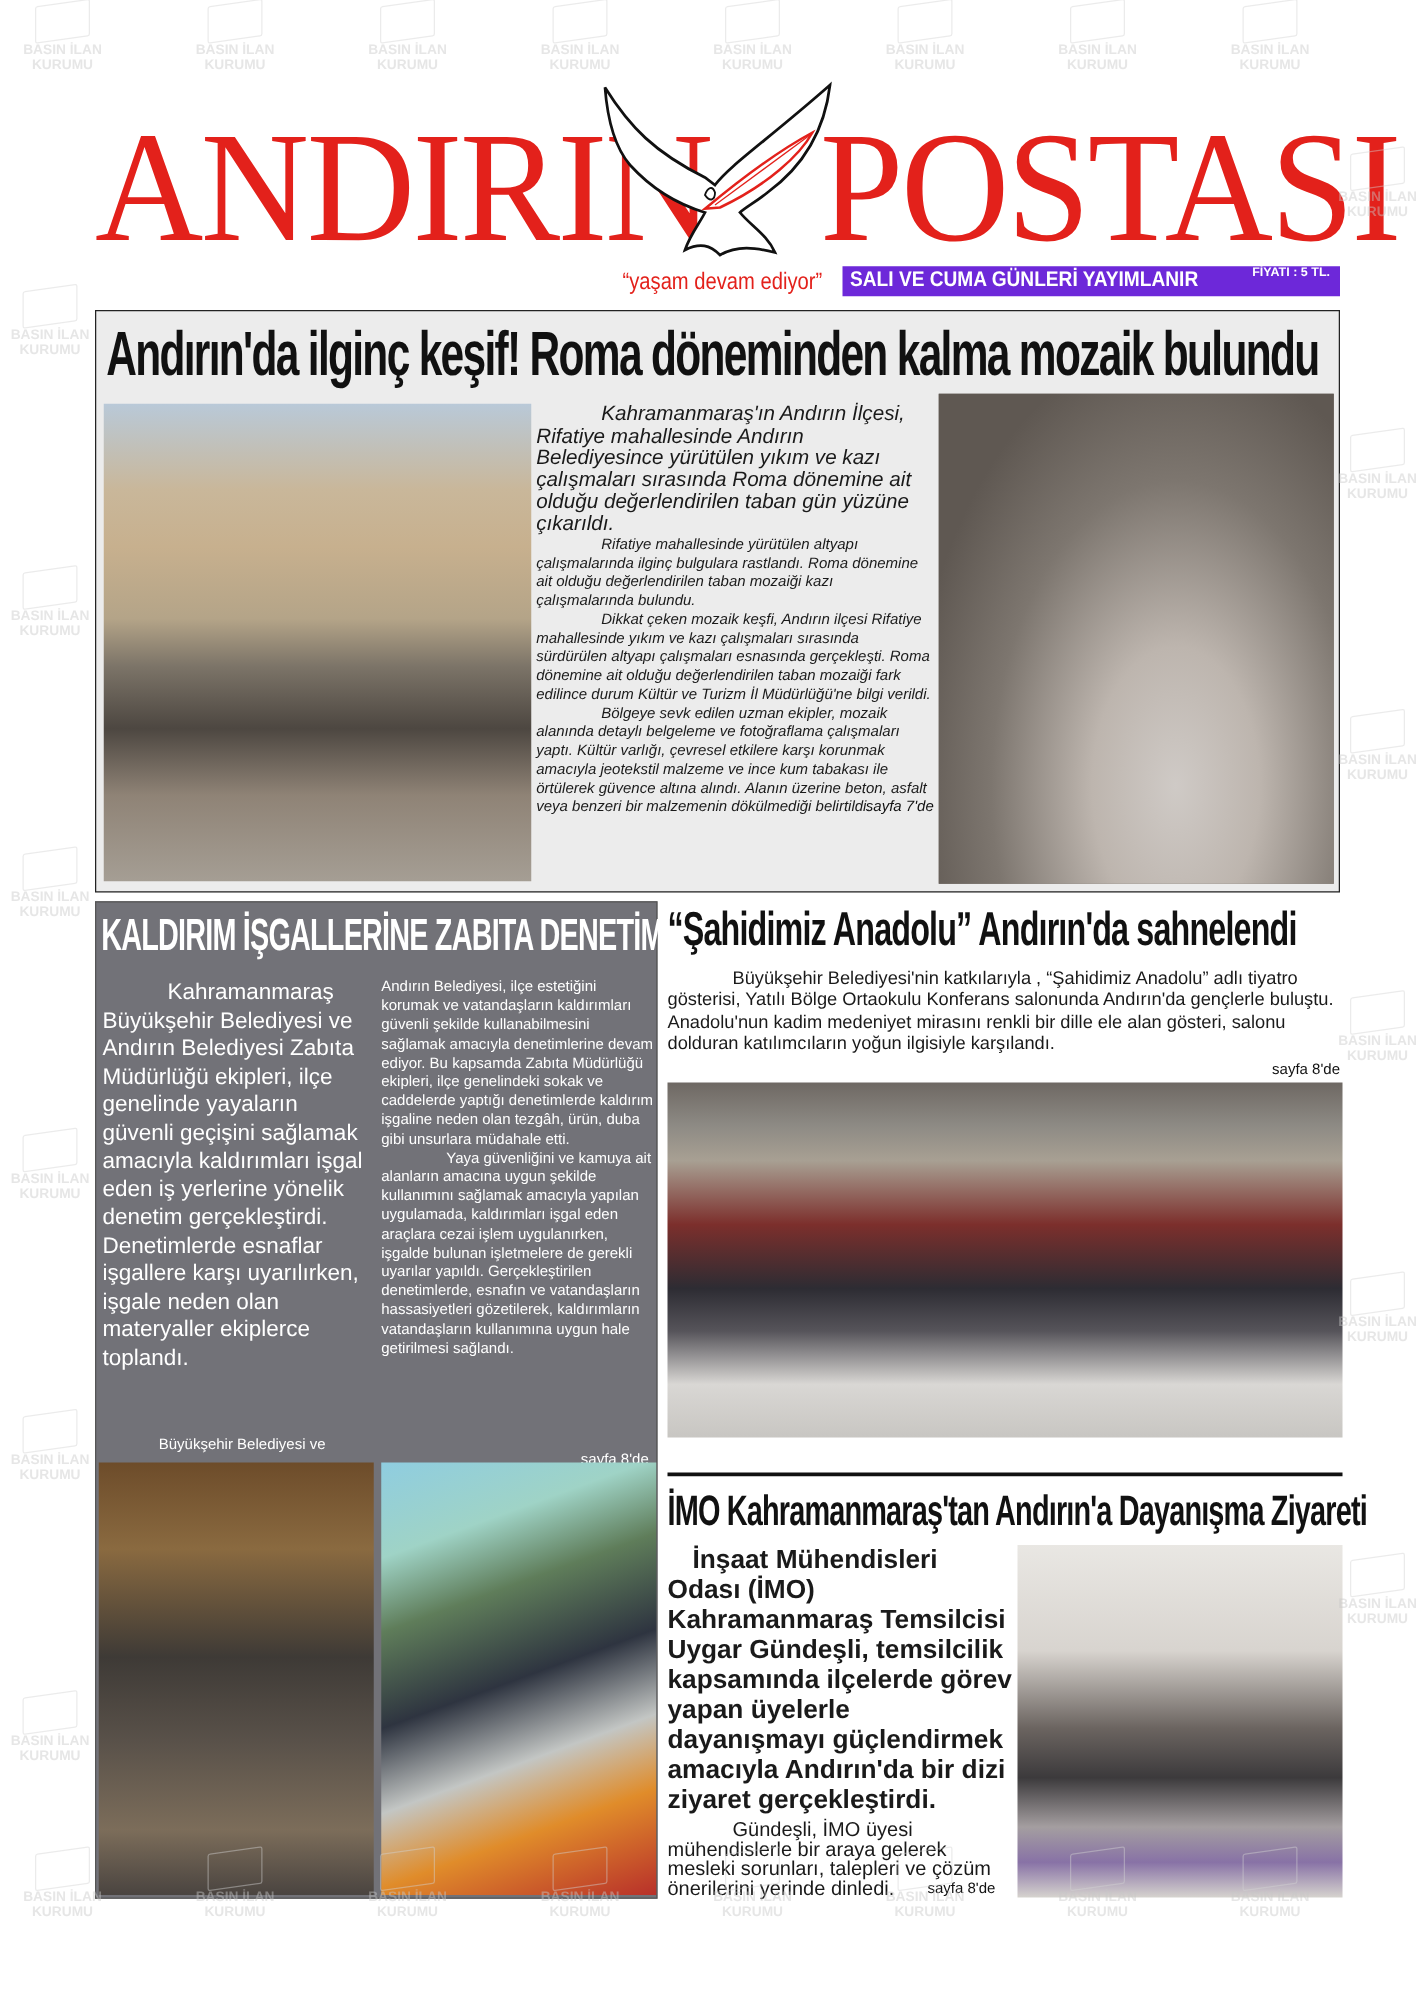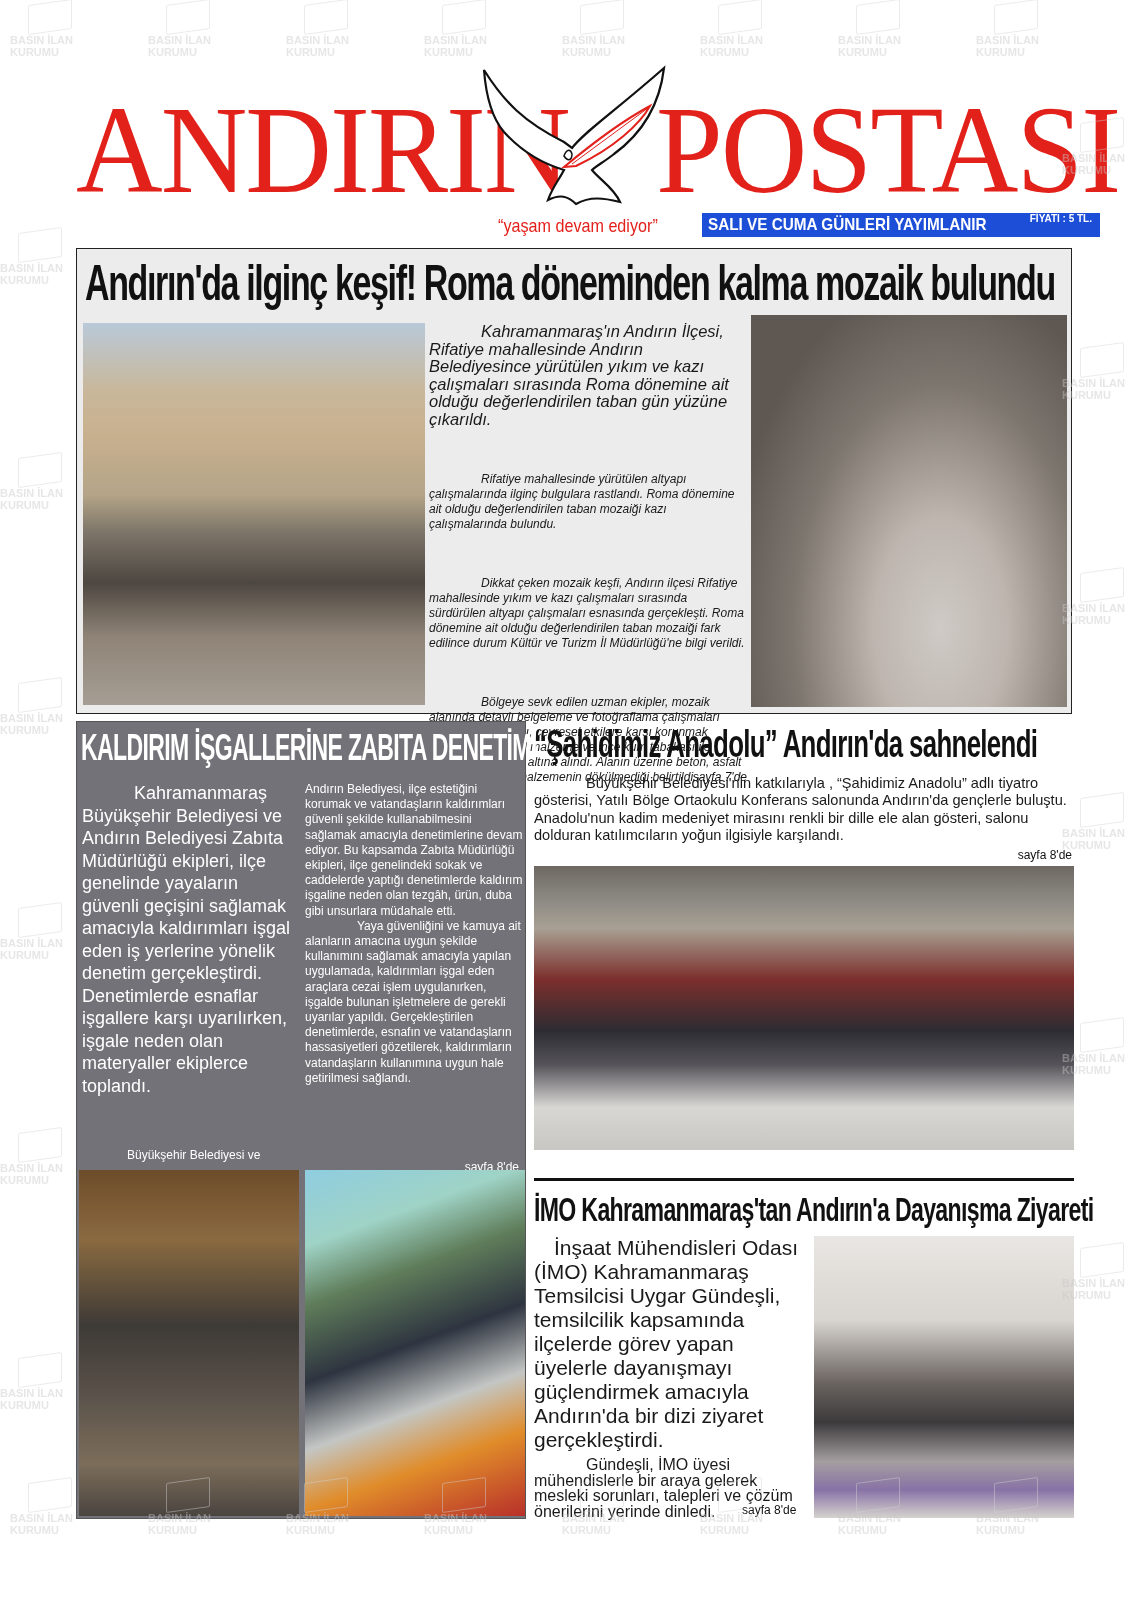--- a/index.html
+++ b/index.html
@@ -1,47 +1,47 @@
 <!DOCTYPE html>
 <html><head>
 <meta charset="utf-8">
 <style>
   * { box-sizing: border-box; margin: 0; padding: 0; }
   html, body { width: 1140px; height: 1613px; background: #ffffff; overflow: hidden; }
   body { position: relative; font-family: "Liberation Sans", sans-serif; color: #111; }
 
-  .watermark { position: absolute; width: 80px; text-align: left; color: rgba(200,200,200,0.45);
+  .watermark { position: absolute; width: 80px; text-align: center; color: rgba(200,200,200,0.45);
     font: bold 11px "Liberation Sans", sans-serif; line-height: 12px; pointer-events: none; z-index: 50; }
   .watermark .wm-box { width: 44px; height: 30px; margin: 0 auto 2px; border: 1.5px solid rgba(210,210,210,0.45); border-radius: 2px; transform: skewY(-8deg); }
 
   
   .masthead { position: absolute; left: 76px; top: 62px; width: 996px; height: 145px; }
   .mast-word { position: absolute; top: 28px; font-family: "Liberation Serif", serif; font-size: 120px; color: #e3211b; letter-spacing: -2px; line-height: 1; transform: scaleY(1.05); }
   .mast-left { left: 0; }
   .mast-right { left: 580px; }
   .dove { position: absolute; left: 388px; top: 0; width: 220px; height: 145px; }
 
   .dateline { position: absolute; left: 76px; top: 213px; width: 996px; height: 24px; }
   .date-box { position: absolute; left: 0; top: 0; width: 405px; height: 24px; background: #1a1a1a; color: #fff; font: bold 19px "Liberation Sans", sans-serif; padding-left: 8px; line-height: 24px; letter-spacing: 0.5px; }
   .motto { position: absolute; left: 422px; top: 0; color: #e3211b; font: 19px "Liberation Sans", sans-serif; line-height: 26px; transform: scaleX(0.85); transform-origin: left; }
-  .days-box { position: absolute; left: 598px; top: 0; width: 398px; height: 24px; background: #1d4ed8; color: #fff; line-height: 24px; padding-left: 6px; white-space: nowrap; margin-left: 28px; }
+  .days-box { position: absolute; left: 598px; top: 0; width: 398px; height: 24px; background: #6d28d9; color: #fff; line-height: 24px; padding-left: 6px; white-space: nowrap; }
   .days-text { font: bold 17px "Liberation Sans", sans-serif; display: inline-block; transform: scaleX(0.9); transform-origin: left; }
   .price-text { position: absolute; right: 8px; top: 0; font: bold 10px "Liberation Sans", sans-serif; }
 
   
   .lead { position: absolute; left: 76px; top: 248px; width: 996px; height: 466px; border: 1.5px solid #222; background: #ececec; }
   .lead-headline { position: absolute; left: 8px; top: 6px; width: 980px; height: 56px; font: bold 50px "Liberation Sans", sans-serif; color: #111; letter-spacing: -2px; white-space: nowrap; transform: scaleX(0.68); transform-origin: left; line-height: 56px; }
   .photo { position: absolute; overflow: hidden; }
   .photo-lead-left { left: 6px; top: 74px; width: 342px; height: 382px;
     background: linear-gradient(180deg, #b9c9d8 0%, #c9b79a 18%, #c7b08e 30%, #b4a488 45%, #7c7468 55%, #4d4741 68%, #8f8376 82%, #a59e94 100%); }
   .photo-lead-right { left: 674px; top: 66px; width: 316px; height: 392px;
     background: radial-gradient(ellipse at 60% 80%, #cfcac6 0%, #bdb5ae 25%, #7d766f 55%, #5f5852 80%), #6f6861; }
   .lead-text { position: absolute; left: 352px; top: 74px; width: 318px; font-style: italic; }
   .lead-intro { font-size: 16.5px; line-height: 17.5px; color: #1a1a1a; }
-  .lead-body { font-size: 12px; line-height: 15px; color: #1a1a1a; margin-top: 44px; }
+  .lead-body { font-size: 12px; line-height: 15px; color: #1a1a1a; }
   .indent { text-indent: 52px; }
   .jump { text-align: right; font-size: 12px; line-height: 15px; margin-top: -15px; }
 
   
   .zabita { position: absolute; left: 76px; top: 721px; width: 450px; height: 798px; background: #727278; border: 1px solid #555; }
   .zabita-headline { position: absolute; left: 4px; top: 4px; width: 442px; height: 44px; color: #fff; font: bold 36px "Liberation Sans", sans-serif; line-height: 44px; white-space: nowrap; transform: scaleX(0.64); transform-origin: left; letter-spacing: -1px; }
   .zabita-lead { position: absolute; left: 5px; top: 60px; width: 210px; color: #fff; font-size: 18px; line-height: 22.5px; }
   .zabita-body { position: absolute; left: 228px; top: 60px; width: 218px; color: #fff; font-size: 12px; line-height: 15.2px; }
   .zabita-small { position: absolute; left: 50px; top: 426px; color: #fff; font-size: 12px; text-align: center; }
   .zabita-jump { position: absolute; right: 6px; top: 438px; color: #fff; font-size: 12px; }
@@ -53,21 +53,21 @@
   
   .sahidimiz-headline { position: absolute; left: 534px; top: 722px; width: 540px; height: 44px; font: bold 38px "Liberation Sans", sans-serif; line-height: 44px; color: #111; white-space: nowrap; transform: scaleX(0.68); transform-origin: left; letter-spacing: -1px; }
   .sahidimiz-text { position: absolute; left: 534px; top: 775px; width: 540px; font-size: 14.6px; line-height: 17.3px; color: #1a1a1a; }
   .sahidimiz-jump { position: absolute; right: 68px; top: 848px; font-size: 12px; }
   .photo-sahidimiz { left: 534px; top: 866px; width: 540px; height: 284px;
     background: linear-gradient(180deg, #6e6863 0%, #8d8a84 12%, #a8a093 22%, #7c2f2c 40%, #2d2c33 58%, #56545a 70%, #d9d7d4 85%, #c8c6c2 100%); }
   .rule-sahidimiz { position: absolute; left: 534px; top: 1178px; width: 540px; height: 3px; background: #111; }
 
   
   .imo-headline { position: absolute; left: 534px; top: 1186px; width: 540px; height: 46px; font: bold 34px "Liberation Sans", sans-serif; line-height: 46px; color: #111; white-space: nowrap; transform: scaleX(0.68); transform-origin: left; letter-spacing: -1px; }
-  .imo-lead { position: absolute; left: 534px; top: 1236px; width: 276px; font-size: 21px; line-height: 24px; color: #1a1a1a; }
+  .imo-lead { position: absolute; left: 534px; top: 1236px; width: 276px; font-size: 21px; line-height: 24px; color: #1a1a1a; font-weight: bold; }
   .imo-body { position: absolute; left: 534px; top: 1457px; width: 276px; font-size: 16px; line-height: 15.5px; color: #1a1a1a; }
   .imo-jump { position: absolute; left: 742px; top: 1503px; font-size: 12px; }
   .photo-imo { left: 814px; top: 1236px; width: 260px; height: 282px;
     background: linear-gradient(180deg, #e9e7e3 0%, #d8d4cf 30%, #6b6460 52%, #3c3a3c 66%, #a49ea0 80%, #8872a6 90%, #d6d3ce 100%); }
 </style>
 </head>
 <body>
 
 <div id="wm-layer">
     <div class="watermark" style="left: 10px; top: 2px;">

